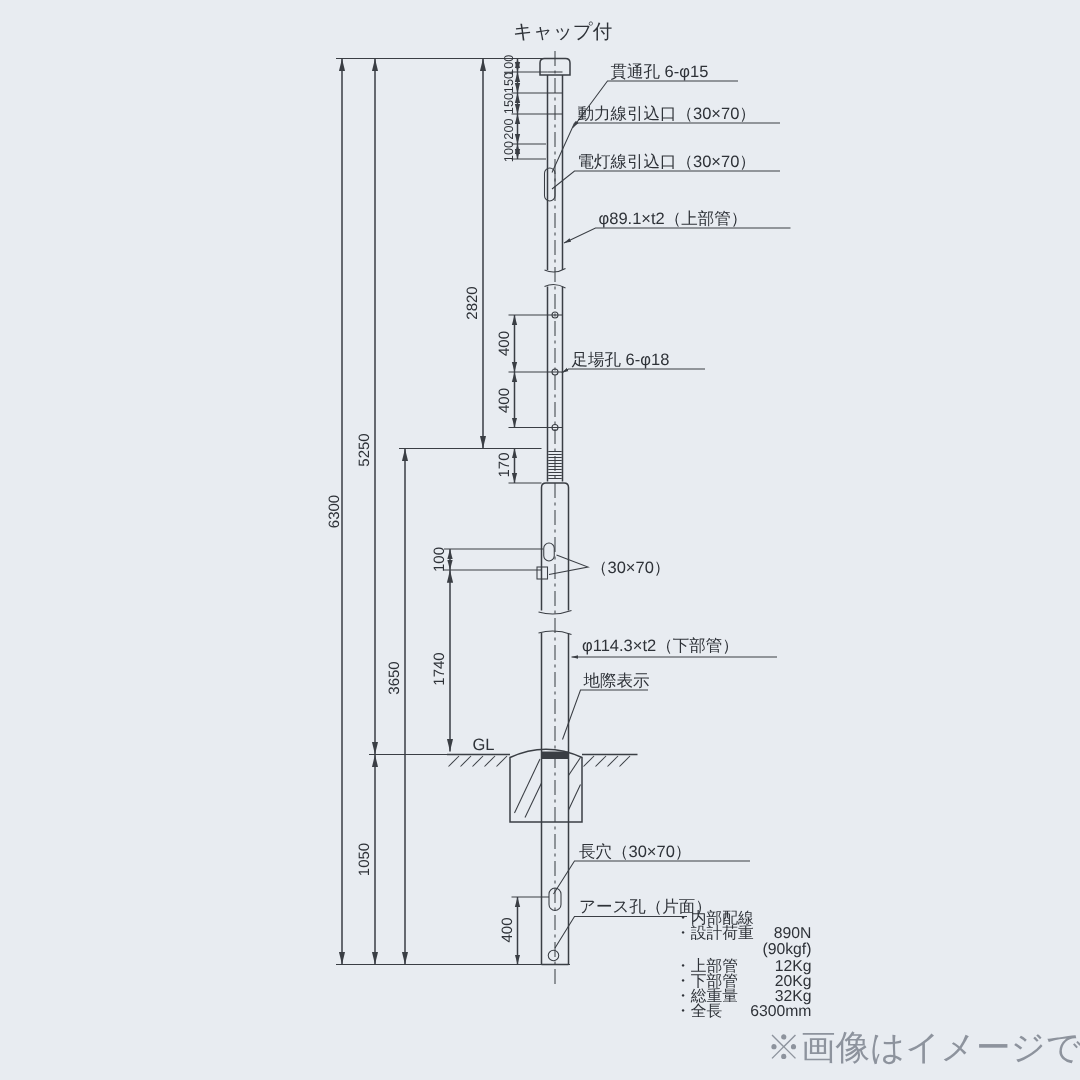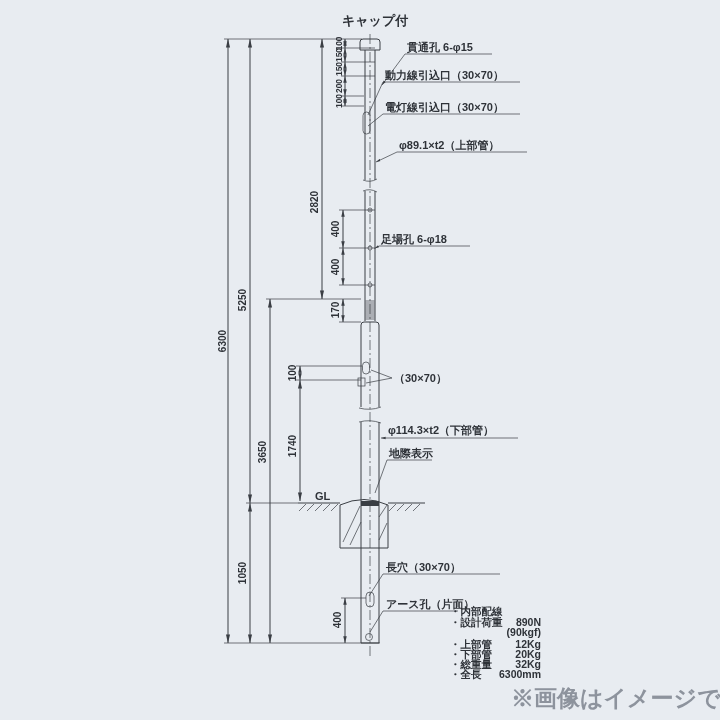--- a/index.html
+++ b/index.html
@@ -1,17 +1,17 @@
 <!DOCTYPE html>
 <html><head>
 <meta charset="utf-8">
 <style>
   html,body{margin:0;padding:0;}
   body{width:720px;height:720px;overflow:hidden;background:#e8ecf1;}
-  #stage{position:relative;width:672px;height:720px;font-family:"Liberation Sans",sans-serif;font-weight:bold;}
+  #stage{position:relative;width:672px;height:720px;font-family:"Liberation Sans",sans-serif;}
   svg{position:absolute;left:0;top:0;}
   .ln{stroke:#3a3e44;fill:none;stroke-width:1;stroke-linecap:butt;}
   .thin{stroke-width:0.7;}
   .hatch{stroke-width:0.7;}
   .dim{marker-start:url(#ar);marker-end:url(#ar);}
   .dims{marker-start:url(#ars);marker-end:url(#ars);}
   .lead-arrow{marker-end:url(#ars);}
   .center{stroke:#4a4e54;stroke-width:0.75;stroke-dasharray:10 3 2 3;}
   text{fill:#2e3238;font-family:"Liberation Sans",sans-serif;}
   .lbl{font-size:11px;}

